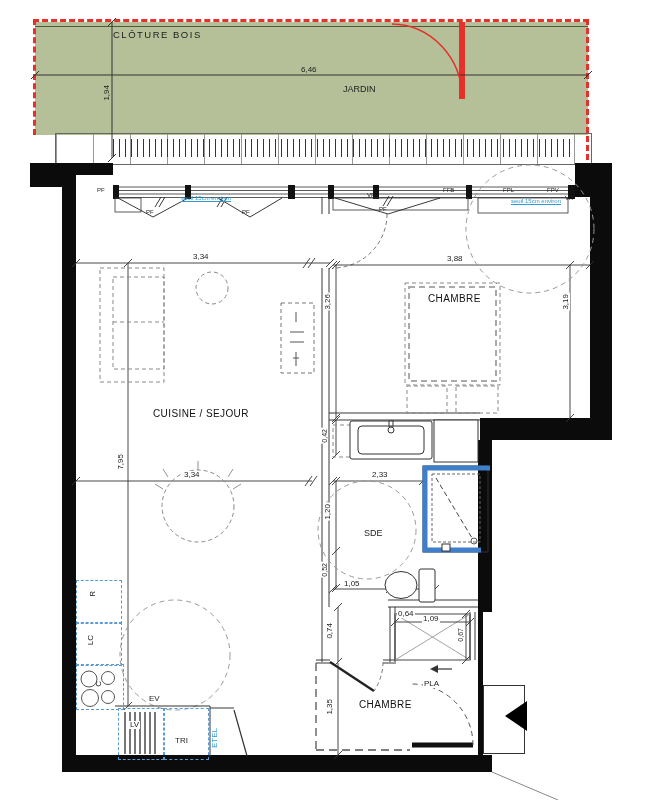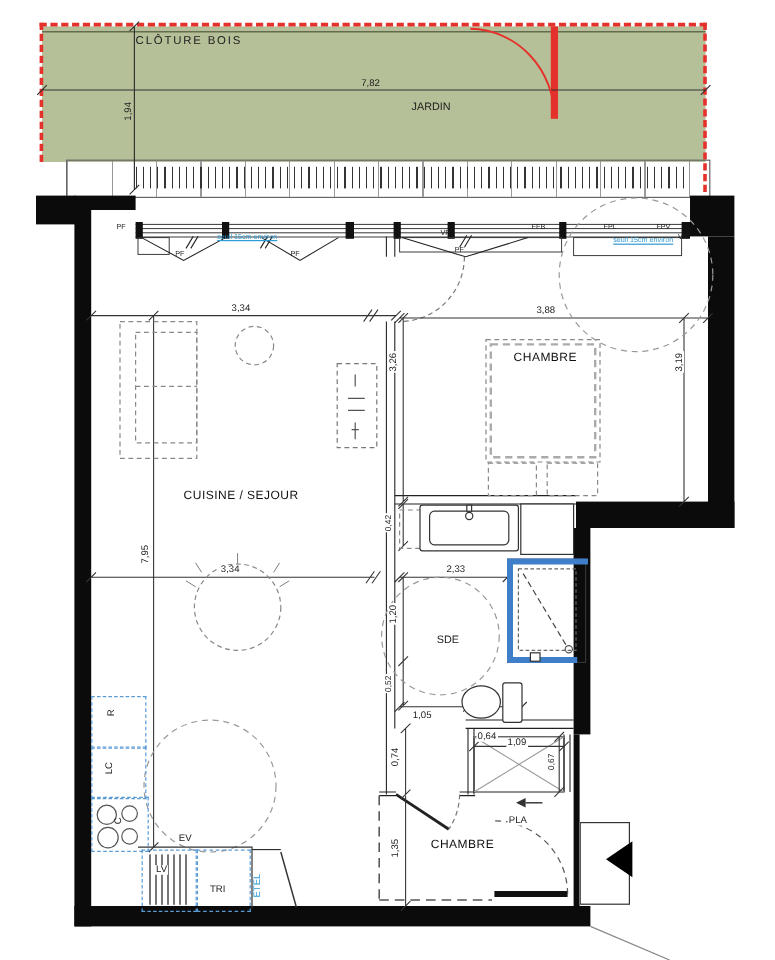--- a/index.html
+++ b/index.html
@@ -180,21 +180,21 @@
   <div class="app" style="left:76px;top:580px;width:44px;height:42px;"></div>
   <div class="app" style="left:76px;top:622px;width:44px;height:42px;"></div>
   <div class="app" style="left:76px;top:664px;width:46px;height:44px;"></div>
   <div class="app" style="left:118px;top:708px;width:44px;height:50px;"></div>
   <div class="abs" style="left:124px;top:712px;width:32px;height:42px;background:
        repeating-linear-gradient(90deg,#777 0 1.5px,transparent 1.5px 5px);"></div>
   <div class="app" style="left:164px;top:708px;width:43px;height:50px;"></div>
 
   <div class="lbl" style="left:112px;top:30px;font-size:9.5px;letter-spacing:1.5px;background:transparent;">CLÔTURE BOIS</div>
   <div class="lbl" style="left:342px;top:85px;font-size:9px;background:transparent;">JARDIN</div>
-  <div class="lbl" style="left:300px;top:66px;background:transparent;">7,82</div>
+  <div class="lbl" style="left:300px;top:66px;background:transparent;">6,46</div>
   <div class="lbl rot" style="left:103px;top:84px;background:transparent;">1,94</div>
 
   <div class="lbl tiny" style="left:97px;top:187px;">PF</div>
   <div class="lbl tiny" style="left:146px;top:209px;">PF</div>
   <div class="lbl tiny" style="left:242px;top:209px;">PF</div>
   <div class="lbl tiny" style="left:379px;top:206px;">PF</div>
   <div class="lbl tiny" style="left:367px;top:192px;">VR</div>
   <div class="lbl blue" style="left:181px;top:195px;">seuil 15cm environ</div>
   <div class="lbl tiny" style="left:443px;top:187px;">FFB</div>
   <div class="lbl tiny" style="left:503px;top:187px;">FPL</div>
@@ -210,21 +210,21 @@
   <div class="lbl room" style="left:152px;top:409px;">CUISINE / SEJOUR</div>
   <div class="lbl" style="left:192px;top:253px;">3,34</div>
   <div class="lbl rot" style="left:117px;top:453px;">7,95</div>
   <div class="lbl" style="left:183px;top:471px;">3,34</div>
 
   <div class="lbl" style="left:363px;top:529px;font-size:9px;">SDE</div>
   <div class="lbl" style="left:371px;top:471px;">2,33</div>
   <div class="lbl rot" style="left:324px;top:503px;">1,20</div>
   <div class="lbl rot f7" style="left:321px;top:428px;">0,42</div>
   <div class="lbl rot f7" style="left:321px;top:562px;">0,52</div>
-  <div class="lbl" style="left:343px;top:580px;margin-top:12px;">1,05</div>
+  <div class="lbl" style="left:343px;top:580px;">1,05</div>
   <div class="lbl" style="left:397px;top:577px;margin-top:33px;">0,64</div>
 
   <div class="lbl" style="left:423px;top:633px;margin-top:47px;">PLA</div>
   <div class="lbl" style="left:422px;top:615px;">1,09</div>
   <div class="lbl rot f7" style="left:457px;top:627px;">0,67</div>
   <div class="lbl rot" style="left:326px;top:622px;">0,74</div>
   <div class="lbl rot" style="left:326px;top:698px;">1,35</div>
   <div class="lbl room" style="left:358px;top:700px;background:#fff;">CHAMBRE</div>
 
   <div class="lbl rot" style="left:89px;top:590px;background:transparent;">R</div>

